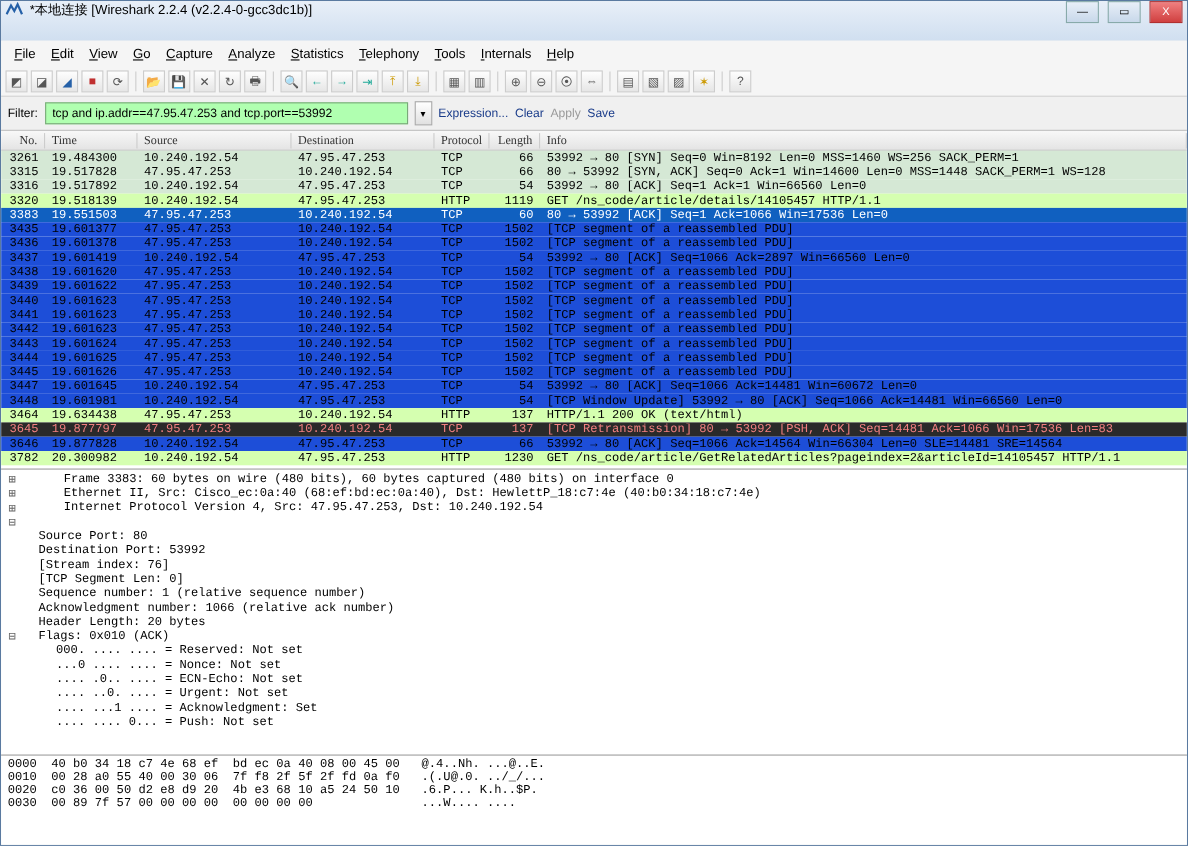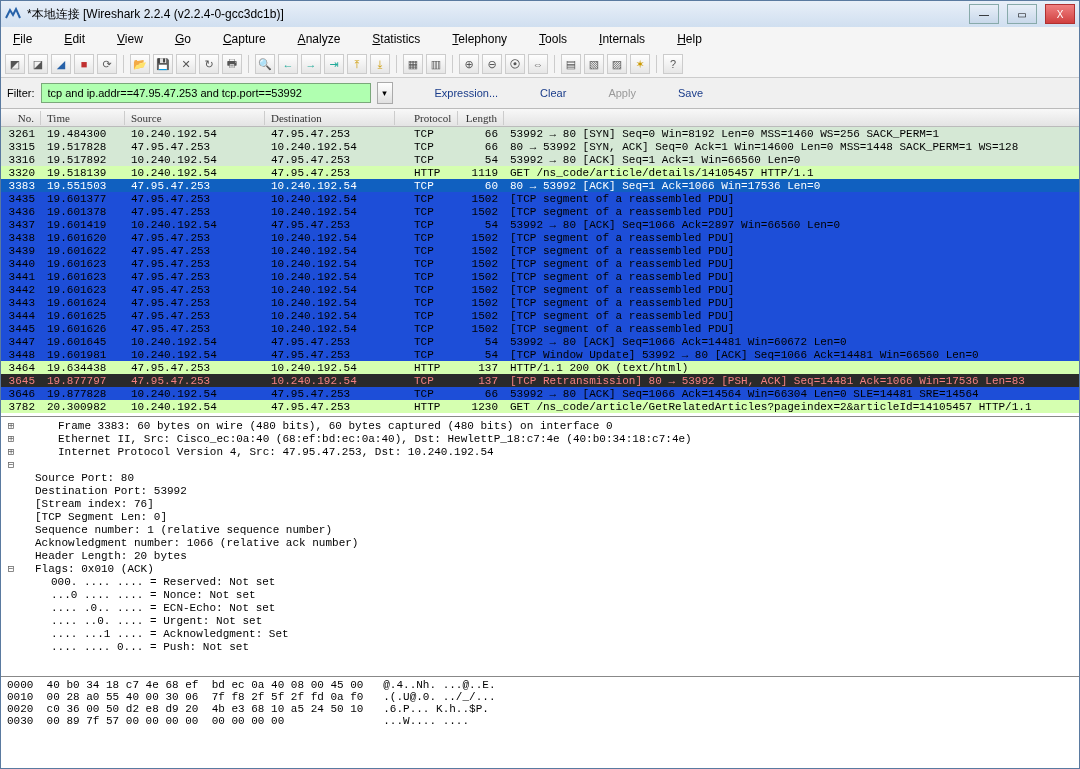--- a/index.html
+++ b/index.html
@@ -1,45 +1,45 @@
 <!DOCTYPE html>
 <html><head>
 <meta charset="utf-8">
 <style>
   * { box-sizing: border-box; margin: 0; padding: 0; }
   html, body { width: 1080px; height: 769px; font-family: "Segoe UI", Tahoma, sans-serif; font-size: 11px; background: #f0f0f0; overflow: hidden; }
   .win { display:flex; flex-direction:column; height:100%; border:1px solid #5a7aa0; }
-  .titlebar { display:flex; align-items:center; height:26px; background:linear-gradient(#e8eff8,#d0dff0); padding:0 4px; gap:6px; font-size:12px; }
+  .titlebar { display:flex; height:36px; background:linear-gradient(#e8eff8,#d0dff0); padding:0 4px; gap:6px; font-size:12px; }
   .titlebar .icon { width:16px; height:16px; }
   .titlebar .spacer { flex:1; }
   .winbtn { width:30px; height:20px; display:flex; align-items:center; justify-content:center; background:linear-gradient(#e8eff8,#c8d8ea); border:1px solid #8aa; font-size:10px; cursor:pointer; margin-left:2px;}
   .winbtn.close { background:linear-gradient(#f08080,#d04040); color:#fff; border-color:#b03030;}
-  .menubar { display:flex; gap:20px; padding:3px 6px; background:#f5f5f5; font-size:12px; }
+  .menubar { display:flex; gap:2px; padding:3px 6px; background:#f5f5f5; font-size:12px; }
   .menubar span { padding:2px 6px; cursor:pointer; }
   .menubar span u{text-decoration:underline;}
   .toolbar { display:flex; align-items:center; gap:3px; padding:3px 4px; background:#f5f5f5; border-bottom:1px solid #ccc;}
   .tbtn { width:20px; height:20px; display:flex; align-items:center; justify-content:center; background:linear-gradient(#fefefe,#e6e6e6); border:1px solid #ccc; font-size:11px; color:#555; cursor:pointer;}
   .tsep { width:1px; height:18px; background:#ccc; margin:0 3px; }
   .filterbar { display:flex; align-items:center; gap:6px; padding:4px 6px; background:#f0f0f0; border-bottom:1px solid #bbb;}
   .filterbar label { font-size:11px; }
   .filterbar input { flex:0 0 330px; padding:3px 6px; background:#b0ffb0; border:1px solid #7aa87a; font-family:inherit; font-size:11px;}
   .filterbar .combo { width:16px; height:22px; border:1px solid #aaa; background:linear-gradient(#fff,#e0e0e0); display:flex; align-items:center; justify-content:center; font-size:9px; cursor:pointer;}
-  .filterbar .link { color:#1a3c8a; cursor:pointer;margin-left:36px; }
+  .filterbar .link { color:#1a3c8a; cursor:pointer; }
   .filterbar .link.dis { color:#999; cursor:default; }
   .packets { flex:0 0 308px; display:flex; flex-direction:column; background:#fff; font-family:"Consolas","Courier New",monospace; font-size:11px; overflow:hidden; border-bottom:1px solid #888;}
   .phead, .prow { display:flex; align-items:center; }
   .phead { height:18px; background:linear-gradient(#f8f8f8,#e4e4e4); border-bottom:1px solid #bbb; font-family:"Segoe UI"; font-size:11px; color:#333;}
   .phead div { padding:1px 6px; border-right:1px solid #ccc; }
   .prow { height:13px; white-space:nowrap; overflow:hidden; }
   .prow div { padding:0 6px; overflow:hidden; text-overflow:clip; }
   .c-no { width:40px; text-align:right; }
   .c-time { width:84px; }
   .c-src { width:140px; }
   .c-dst { width:130px; }
-  .c-proto { width:50px;margin-left:13px; }
+  .c-proto { width:50px; }
   .c-len { width:46px; text-align:right; }
   .c-info { flex:1; }
   .bg-syn { background:#d5e8d5; }
   .bg-http { background:#d5ffb0; }
   .bg-sel { background:#1060c0; color:#fff; }
   .bg-seg { background:#1d4ed8; }
   .bg-retr { background:#2a2a2a; color:#f28080; }
   .details { flex:0 0 260px; background:#fff; font-family:"Consolas","Courier New",monospace; font-size:11px; padding:2px 4px; overflow:hidden; border-bottom:1px solid #888; white-space:nowrap;}
   .details .line { height:13px; display:flex; align-items:center; }
   .details .tgl { width:12px; color:#666; text-align:center; cursor:pointer;}
@@ -125,20 +125,21 @@
   </div>
 
   <div class="packets">
     <div class="phead">
       <div class="c-no">No.</div>
       <div class="c-time">Time</div>
       <div class="c-src">Source</div>
       <div class="c-dst">Destination</div>
       <div class="c-proto">Protocol</div>
       <div class="c-len">Length</div>
+      <div class="c-info">Info</div>
     </div>
     <div id="packet-rows">
         <div class="prow bg-syn">
           <div class="c-no">3261</div>
           <div class="c-time">19.484300</div>
           <div class="c-src">10.240.192.54</div>
           <div class="c-dst">47.95.47.253</div>
           <div class="c-proto">TCP</div>
           <div class="c-len">66</div>
           <div class="c-info">53992 → 80 [SYN] Seq=0 Win=8192 Len=0 MSS=1460 WS=256 SACK_PERM=1</div>

